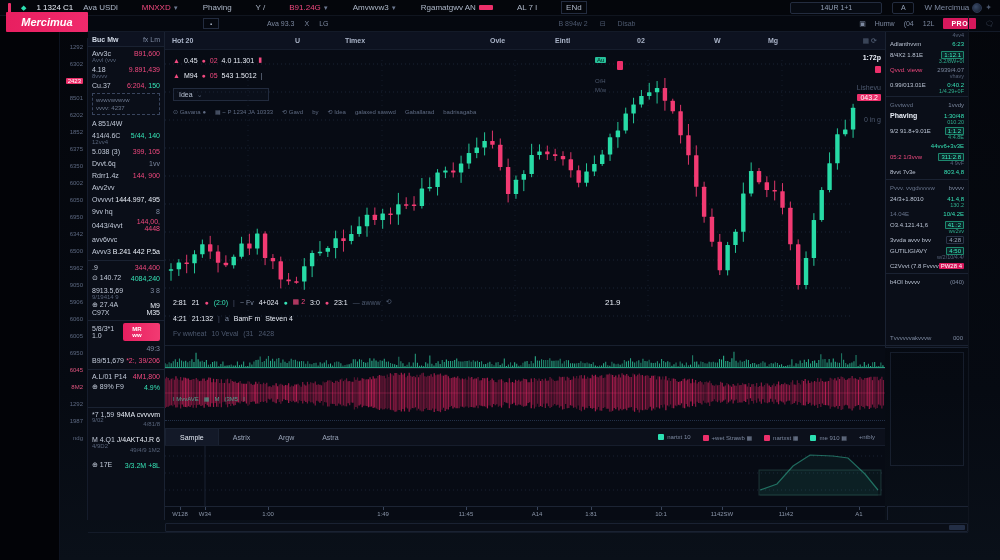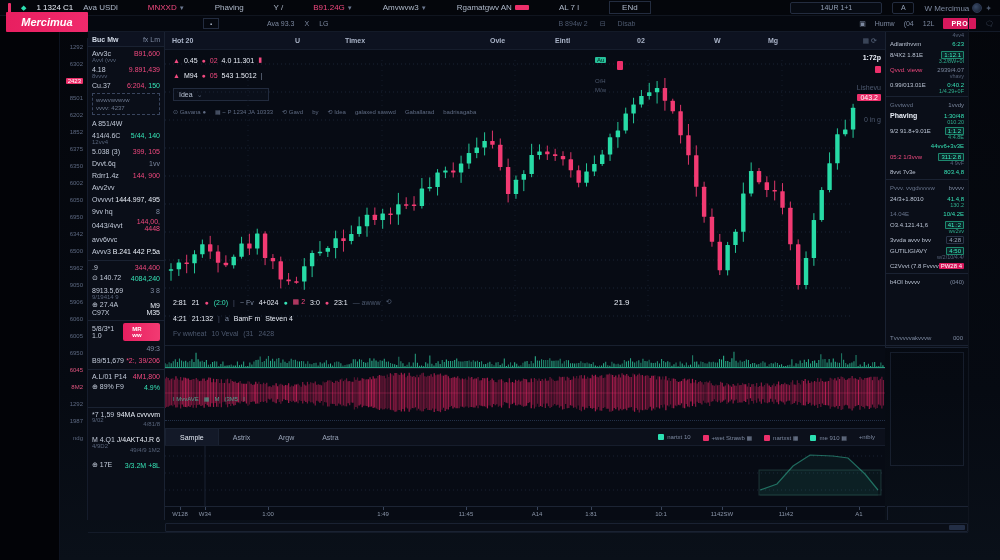--- a/index.html
+++ b/index.html
@@ -12,21 +12,21 @@
   .bold{font-weight:bold}
   
   .topbar{position:absolute;left:0;top:0;width:1000px;height:16px;background:#04060b;border-bottom:1px solid #10151f;display:flex;align-items:center;gap:10px;padding:0 8px;white-space:nowrap}
   .tb-accent{width:3px;height:10px;background:#ec2f6a;border-radius:1px}
   .tb-item{font-size:8px;color:#aeb8c9;cursor:pointer}
   .tb-item.pink{color:#f1497f}
   .caret{font-size:6px;color:#6d7a92;margin-left:2px}
   .chip-pink{display:inline-block;width:14px;height:5px;background:#ec2f6a;border-radius:1px;margin-left:3px;vertical-align:middle}
   .tb-search{margin-left:auto;width:92px;height:12px;border:1px solid #232c3f;border-radius:2px;background:#070b13;color:#93a0b5;font-size:7px;display:flex;align-items:center;justify-content:center}
   .tb-mode{width:22px;height:12px;border:1px solid #232c3f;border-radius:2px;font-size:7px;color:#93a0b5;display:flex;align-items:center;justify-content:center}
-  .tb-right{display:flex;align-items:flex-end;gap:3px}
+  .tb-right{display:flex;align-items:center;gap:3px}
   .avatar{width:10px;height:10px;border-radius:50%;background:radial-gradient(circle at 35% 35%,#3a4a66,#121a2a);border:1px solid #2a3650;display:inline-block}
   .subbar{position:absolute;left:0;top:16px;width:1000px;height:16px;background:#05080f;border-bottom:1px solid #131a28;display:flex;align-items:center;font-size:7px;color:#8c97ab}
   .sb-box{width:16px;height:11px;border:1px solid #232c3f;display:flex;align-items:center;justify-content:center;font-size:6px;color:#aab4c6;margin-left:190px}
   .sb-tabs{display:flex;gap:10px;margin-left:48px}
   .pro-btn{background:#d6185c;color:#fff;font-size:7px;font-weight:bold;padding:2px 8px;border-radius:1px;letter-spacing:.5px}
   
   .logo-col{position:absolute;left:0;top:16px;width:60px;height:544px;background:#020307;border-right:1px solid #0d1320}
   .logo-banner{position:absolute;left:6px;top:12px;width:82px;height:20px;background:linear-gradient(90deg,#e81f60,#f02a6c);display:flex;align-items:center;justify-content:center;color:#fff;font-size:11px;font-weight:bold;font-style:italic;z-index:5;border-radius:1px}
   
   .ladder{position:absolute;left:60px;top:38px;width:28px;height:482px;display:flex;flex-direction:column;border-right:1px solid #151c2b}
@@ -89,30 +89,30 @@
 </style>
 </head>
 <body>
 
 <div class="screen">
 
   <header class="topbar">
     <span class="tb-accent"></span>
     <span style="color:#2ce0b2;font-size:7px">◆</span>
     <span class="t8 white">1 1324 C1</span>
-    <nav id="tb-menu" style="display:flex;gap:30px;align-items:center">
+    <nav id="tb-menu" style="display:flex;gap:24px;align-items:center">
         <span class="tb-item">Ava USDl</span>
         <span class="tb-item pink">MNXXD<span class="caret">▼</span></span>
         <span class="tb-item">Phaving</span>
         <span class="tb-item">Y /</span>
         <span class="tb-item pink">B91.24G<span class="caret">▼</span></span>
         <span class="tb-item">Amvwvw3<span class="caret">▼</span></span>
         <span class="tb-item">Rgamatgwv AN<span class="chip-pink"></span></span>
         <span class="tb-item">AL 7 l</span>
-        <span class="tb-item" style="border: 1px solid rgb(35, 44, 63); padding: 1px 12px; text-align: right;">ENd</span>
+        <span class="tb-item" style="border: 1px solid rgb(35, 44, 63); padding: 1px 4px; text-align: right;">ENd</span>
       </nav>
     <div class="tb-search">
         <span>14UR   1+1</span>
       </div>
     <div class="tb-mode">A</div>
     <div class="tb-right">
       <span class="t8 gray">W Mercimua</span>
       <span class="avatar"></span>
       <span class="t8 dim">✦</span>
     </div>
@@ -605,21 +605,21 @@
         <span class="gray">~ Fv</span>
         <span class="white">4+024</span>
         <span class="teal">●</span>
         <span class="pink">▦ 2</span>
         <span class="white">3:0</span>
         <span class="pink">●</span>
         <span class="white">23:1</span>
         <span class="dim">— awww</span>
         <span class="dim">⟲</span>
       </div>
-    <div class="abs t8 white" style="left:449px;top:266px">21.9</div>
+    <div class="abs t8 white" style="left:440px;top:266px">21.9</div>
     <div class="status-row" id="status2" style="top:283px">
         <span class="white">4:21</span>
         <span class="white">21:132</span>
         <span class="dim">|</span>
         <span class="gray">a</span>
         <span class="white">BamF m</span>
         <span class="white">Steven 4</span>
       </div>
     <div class="status-row" id="status3" style="top:298px">
         <span class="dim">Fv wwheat</span>

